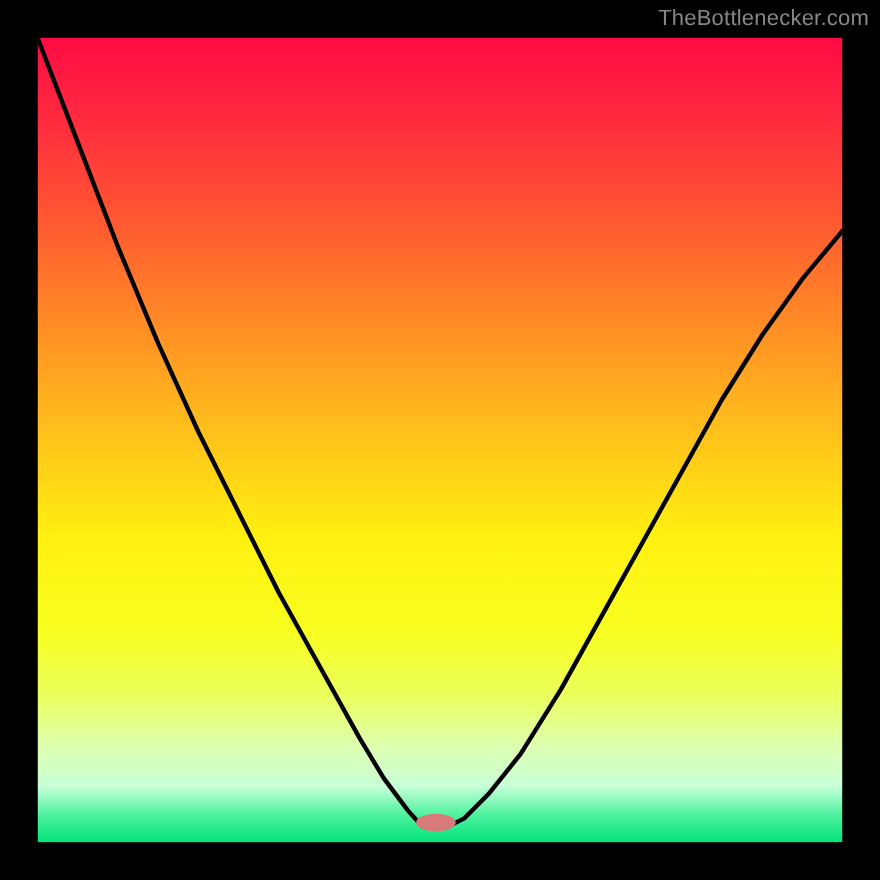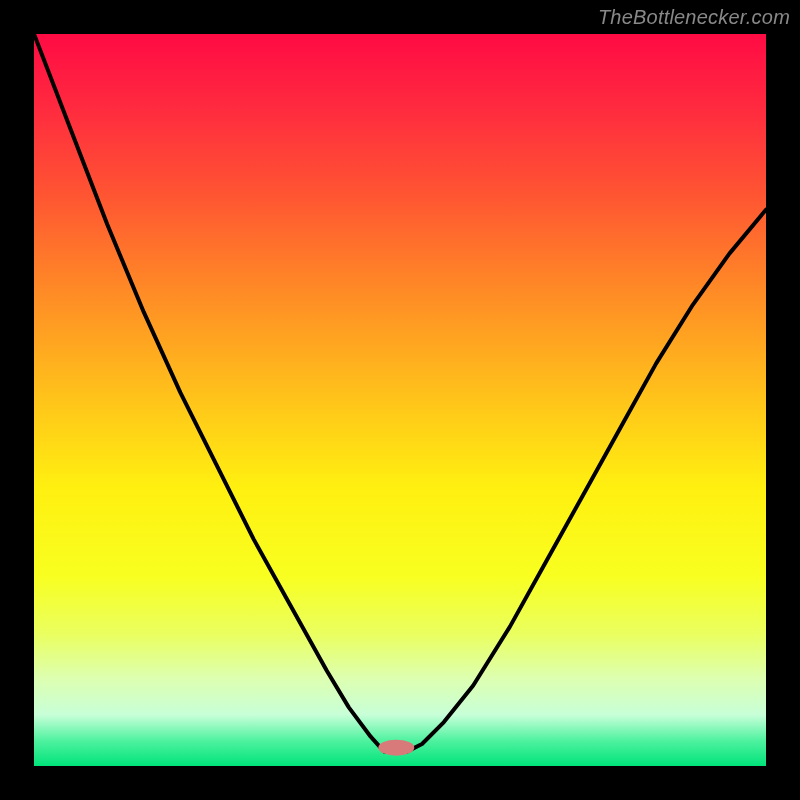--- a/index.html
+++ b/index.html
@@ -26,21 +26,20 @@
   }
   .attribution {
     position: absolute;
     top: 6px;
     right: 10px;
     color: #888;
     font-size: 20px;
     font-weight: 500;
     letter-spacing: 0.2px;
     user-select: none;
-    font-style: italic;
   }
 </style>
 </head>
 <body>
 
 <div class="frame">
 
   <div class="plot">
     <svg width="732" height="732" viewBox="0 0 732 732" preserveAspectRatio="none">
       <defs>

